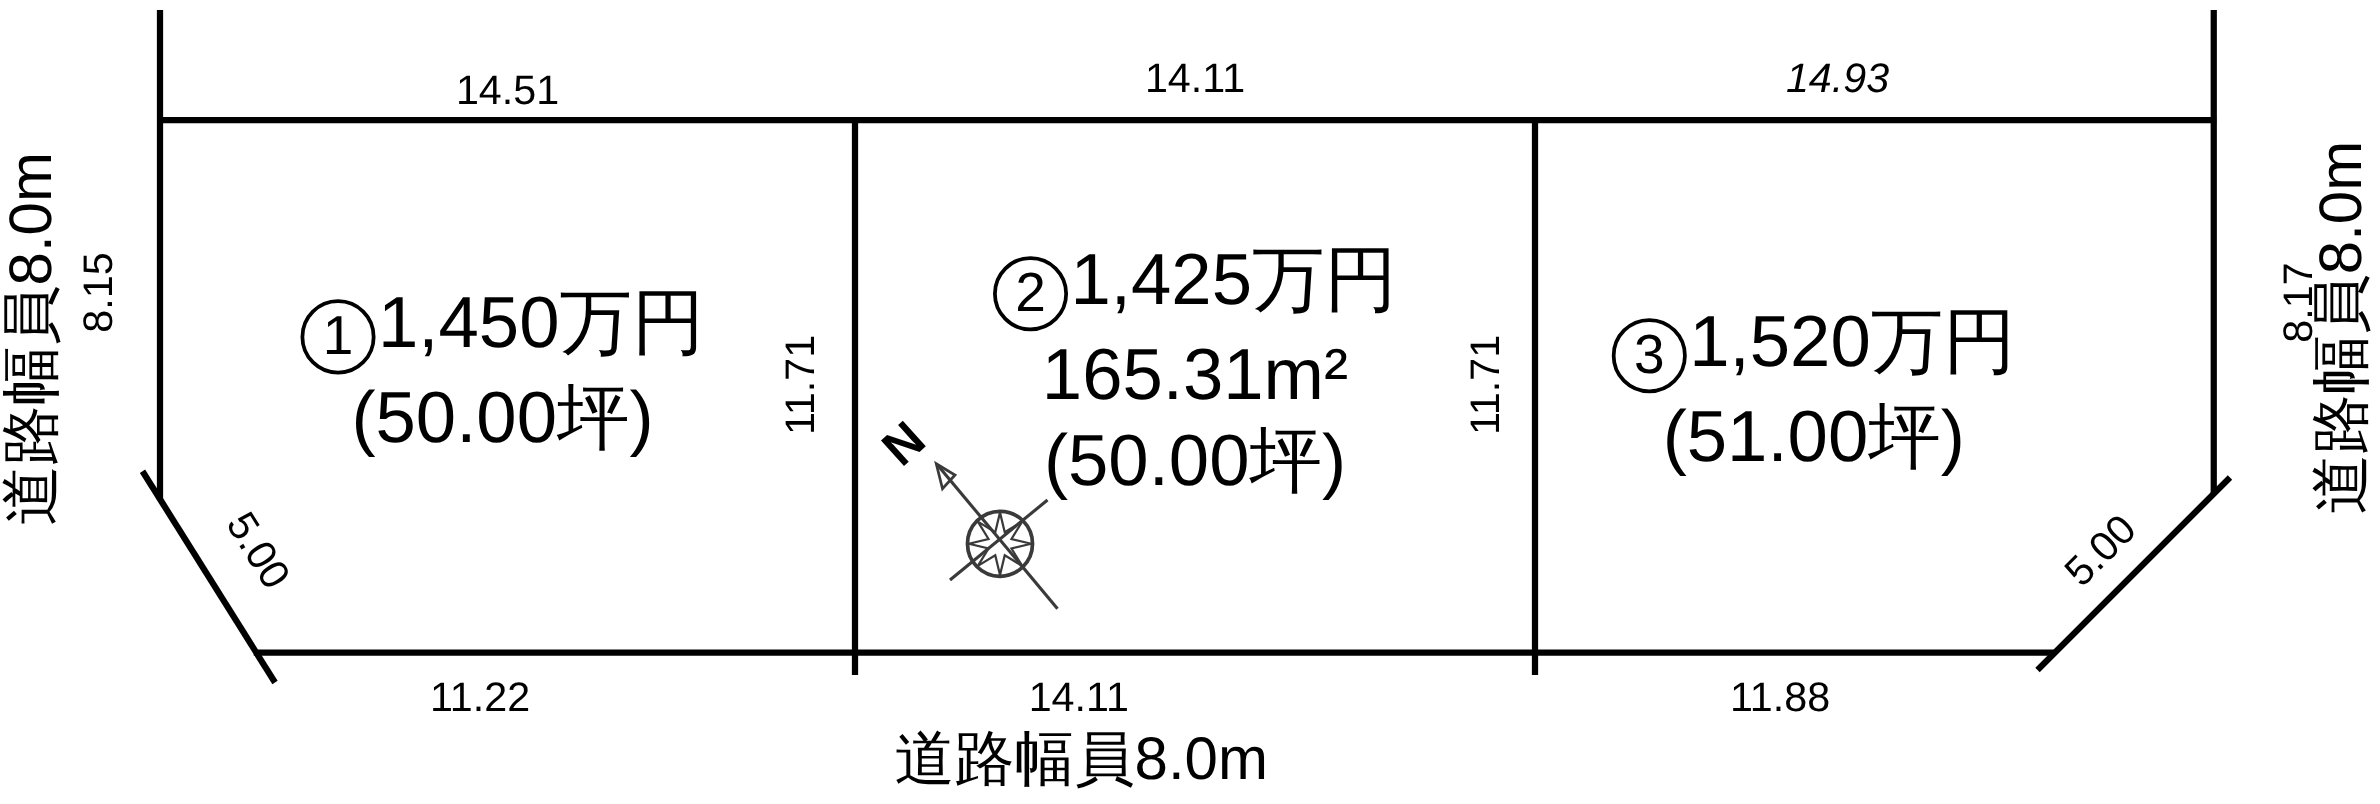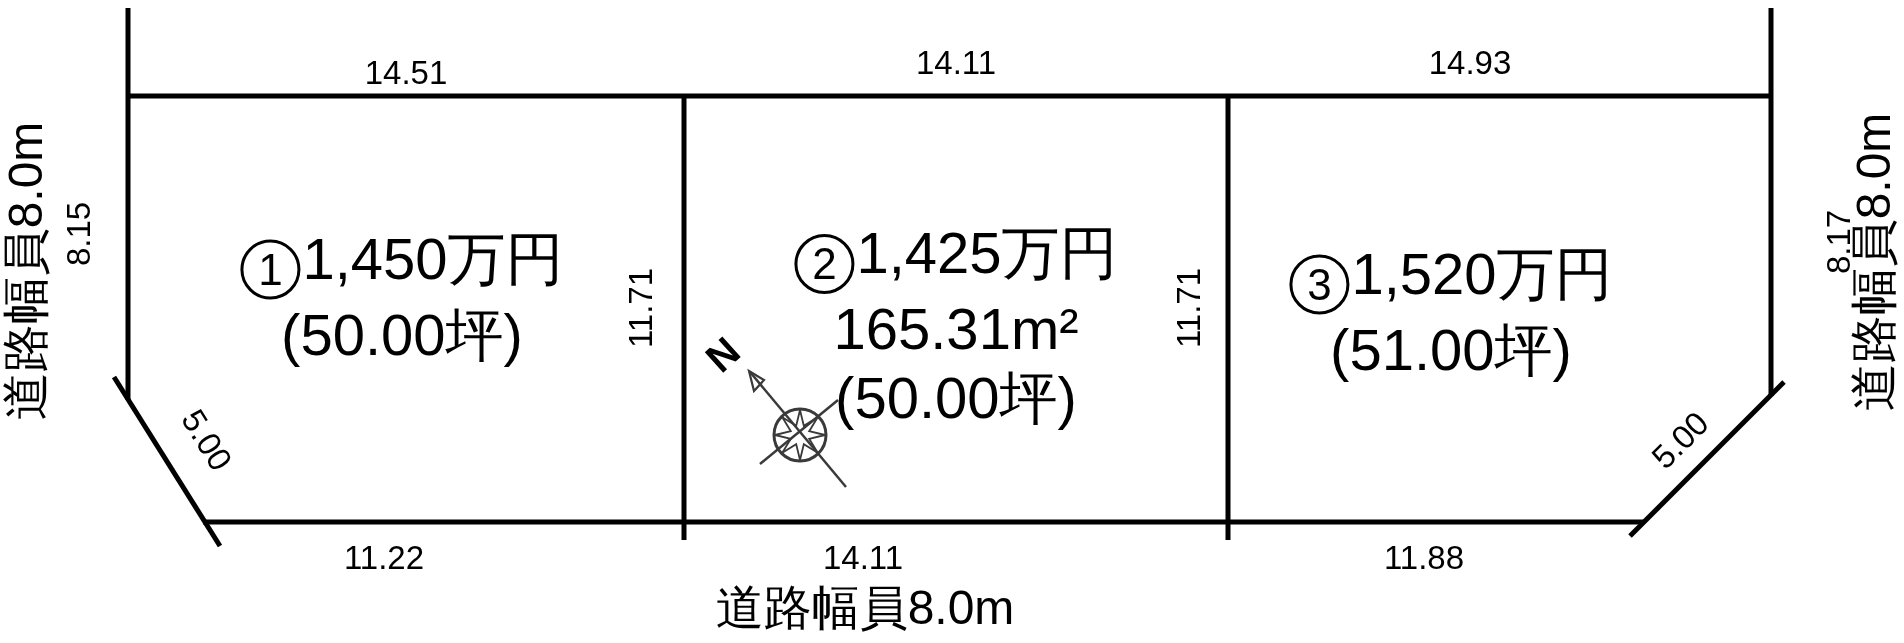--- a/index.html
+++ b/index.html
@@ -46,28 +46,28 @@
       <line x1="838" y1="400" x2="760" y2="464" stroke-width="2.5"></line>
       <circle cx="800" cy="435" r="26" stroke-width="3"></circle>
       <polygon stroke-width="1.8" points="825,435 809.2,438.8 817.7,452.7 803.8,444.2 800,460 796.2,444.2 782.3,452.7 790.8,438.8 775,435 790.8,431.2 782.3,417.3 796.2,425.8 800,410 803.8,425.8 817.7,417.3 809.2,431.2"></polygon>
       <polygon stroke-width="2.2" points="749,371 764,380 754,391"></polygon>
       <text x="724" y="368" font-size="40" font-weight="bold" fill="#000" stroke="none" text-anchor="middle" transform="rotate(-42 724 356)">N</text>
     </g>
   </svg>
 
   <div class="lbl dim" style="left:406px;top:72px;">14.51</div>
   <div class="lbl dim" style="left:956px;top:62px;">14.11</div>
-  <div class="lbl dim" style="left:1470px;top:62px;">14.93</div>
+  <div class="lbl dim" style="left:1470px;top:62px;font-style:italic;">14.93</div>
 
   <div class="lotblock" style="left:402px;top:296px;">
     <div><span class="pricenum">1</span><span>1,450万円</span></div>
     <div>(50.00坪)</div>
   </div>
 
-  <div class="lotblock" style="left:956px;top:296px;margin-top:29px;">
+  <div class="lotblock" style="left:956px;top:296px;">
     <div><span class="pricenum">2</span><span>1,425万円</span></div>
     <div>165.31m²</div>
     <div>(50.00坪)</div>
   </div>
 
   <div class="lotblock" style="left:1451px;top:296px;margin-top:15px;">
     <div><span class="pricenum">3</span><span>1,520万円</span></div>
     <div>(51.00坪)</div>
   </div>
 

